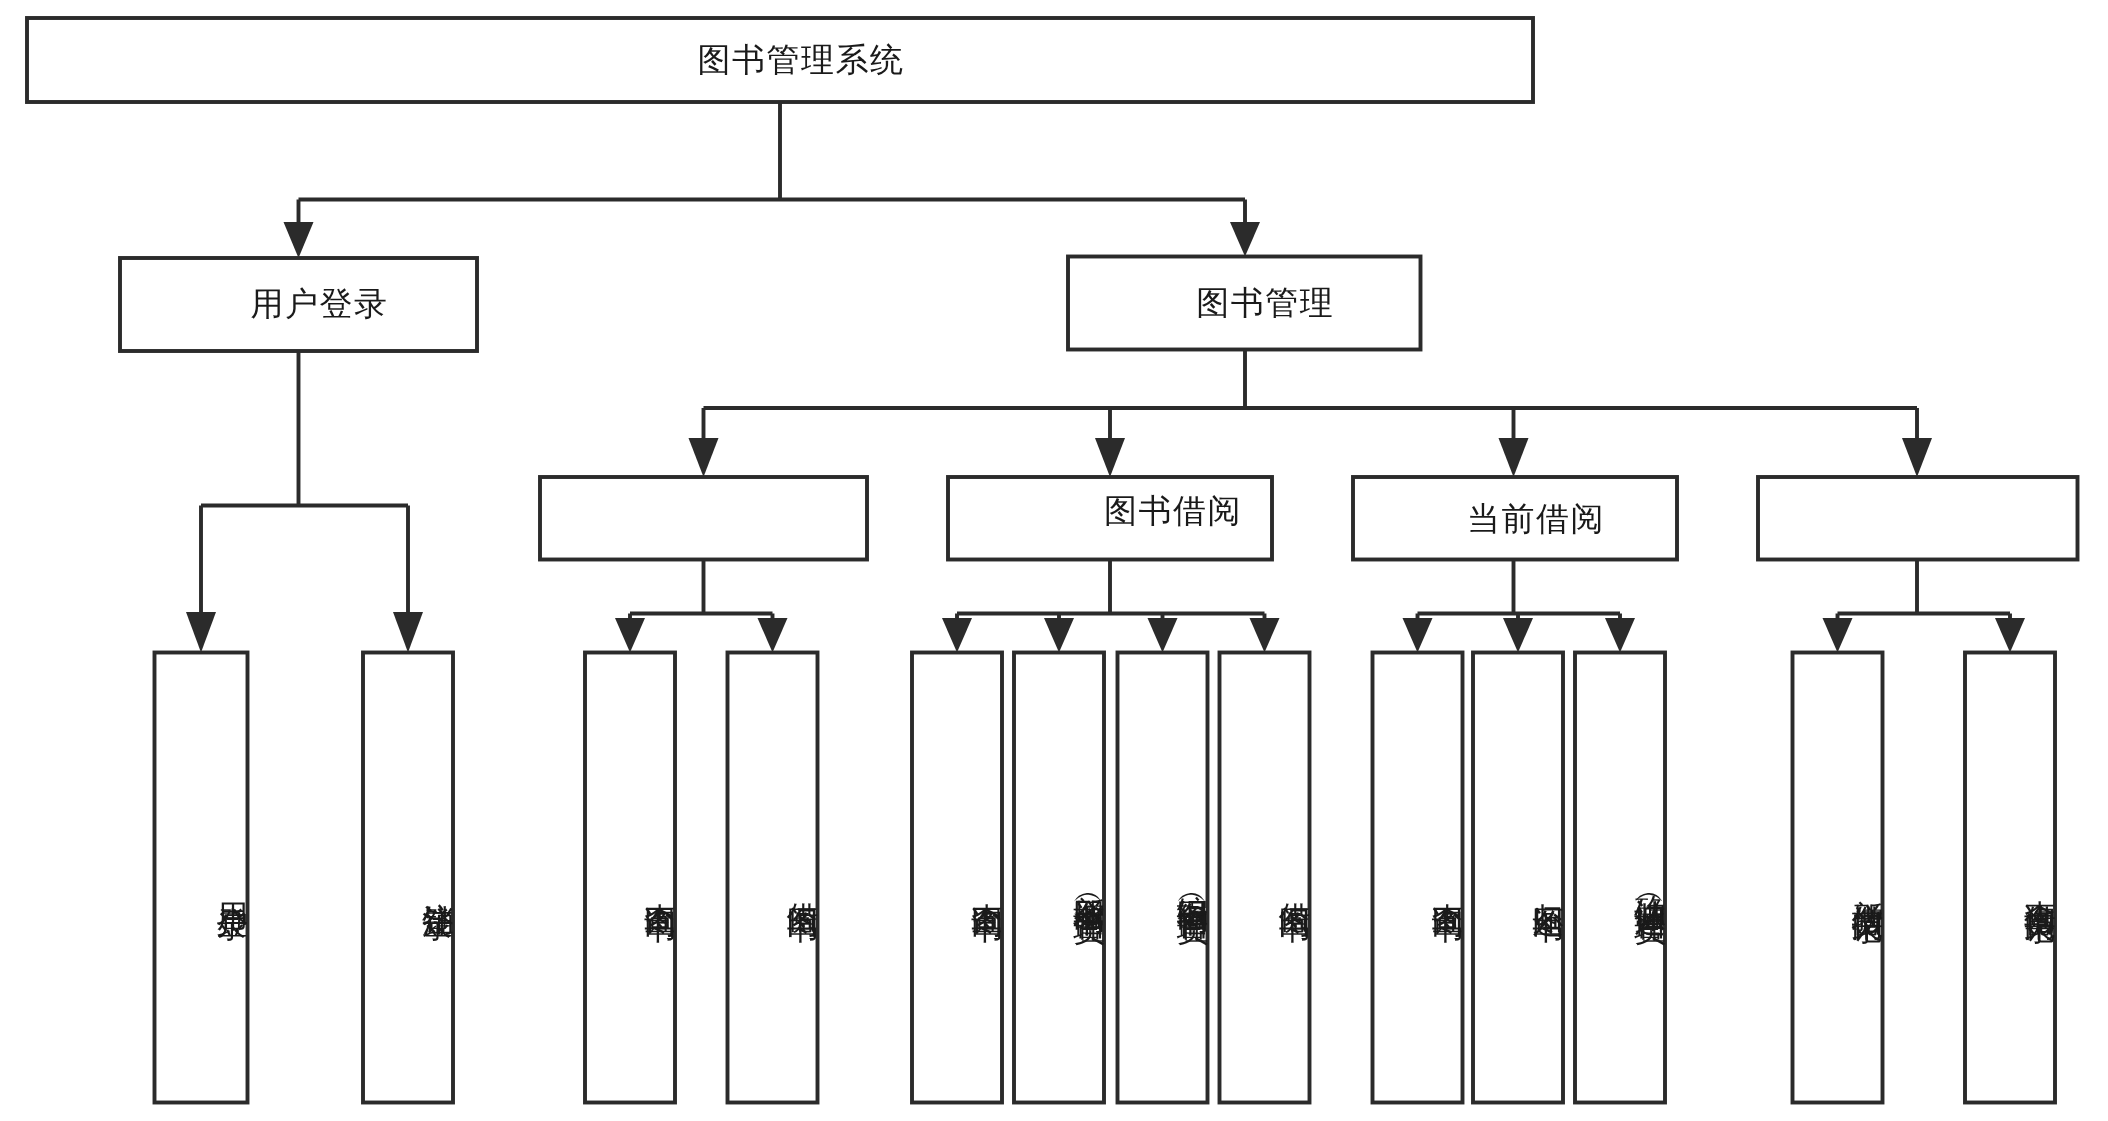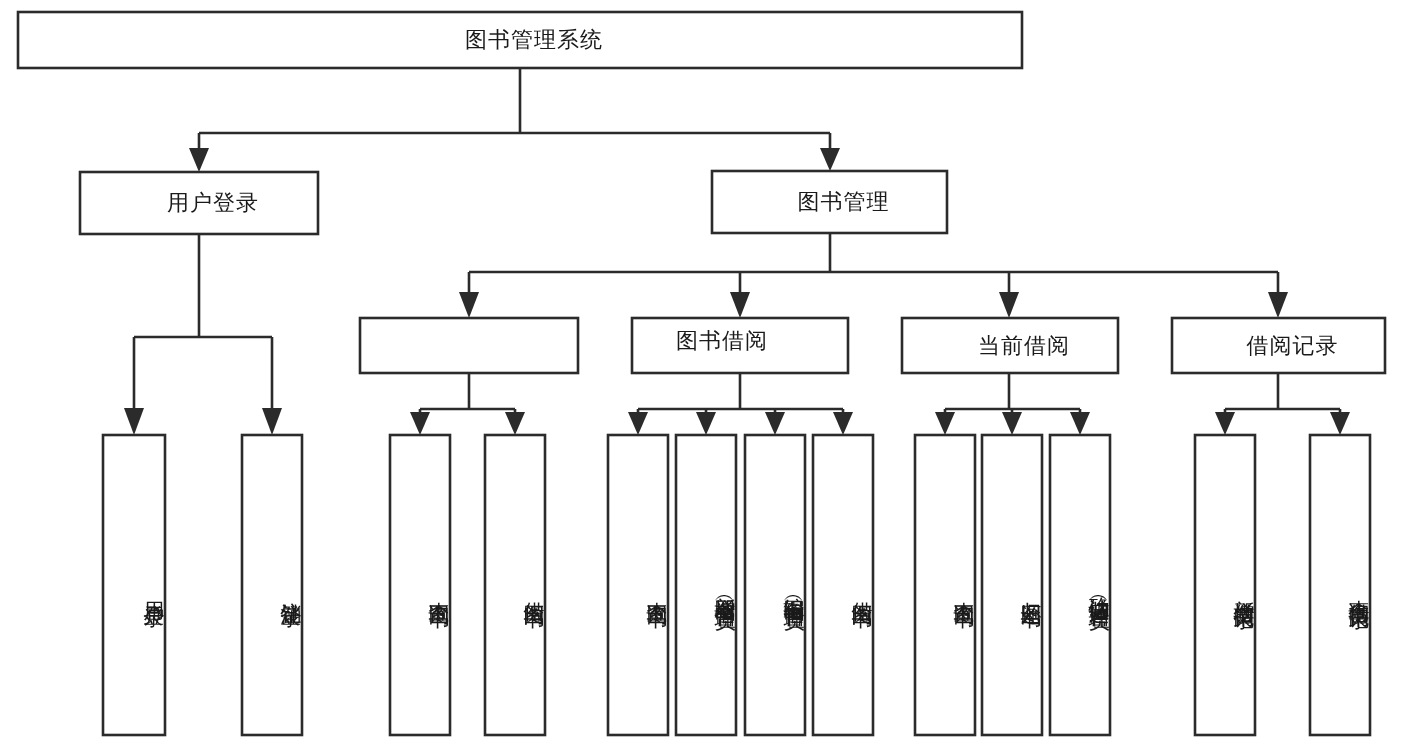--- a/index.html
+++ b/index.html
@@ -186,23 +186,22 @@
     <rect class="node-box" x="1050" y="435" width="60" height="300"></rect>
     <rect class="node-box" x="1195" y="435" width="60" height="300"></rect>
     <rect class="node-box" x="1310" y="435" width="60" height="300"></rect>
   </svg>
 
   <div class="box-text-h" style="left:18px; top:12px; width:1004px; height:56px;">图书管理系统</div>
 
   <div class="box-text-h" style="left:80px; top:172px; width:238px; height:62px;">用户登录</div>
   <div class="box-text-h" style="left:712px; top:171px; width:235px; height:62px;">图书管理</div>
 
-  <div class="box-text-h" style="left:600px; top:318px; width:216px; height:45px;">图书借阅</div>
+  <div class="box-text-h" style="left:660px; top:318px; width:216px; height:45px;">图书借阅</div>
   <div class="box-text-h" style="left:902px; top:318px; width:216px; height:55px;text-align:center;">当前借阅</div>
-  <div class="box-text-h" style="left:1172px; top:318px; width:213px; height:55px;">借阅记录</div>
 
   <div class="leaf-text-wrap" style="left: 103px; top: 435px; width: 62px; height: 300px; padding-top: 4px;">用户登录</div>
   <div class="leaf-text-wrap" style="left: 242px; top: 435px; width: 60px; height: 300px; padding-top: 4px;">注销登录</div>
   <div class="leaf-text-wrap" style="left: 390px; top: 435px; width: 60px; height: 300px; padding-top: 4px;">查询图书</div>
   <div class="leaf-text-wrap" style="left: 485px; top: 435px; width: 60px; height: 300px; padding-top: 4px;">借阅图书</div>
   <div class="leaf-text-wrap" style="left: 608px; top: 435px; width: 60px; height: 300px; padding-top: 4px;">查询图书</div>
   <div class="leaf-text-wrap" style="left: 676px; top: 435px; width: 60px; height: 300px; justify-content: flex-start; padding-top: 4px;">新增图书（管理员）</div>
   <div class="leaf-text-wrap" style="left: 745px; top: 435px; width: 60px; height: 300px; padding-top: 4px;">编辑图书（管理员）</div>
   <div class="leaf-text-wrap" style="left: 813px; top: 435px; width: 60px; height: 300px; padding-top: 4px;">借阅图书</div>
   <div class="leaf-text-wrap" style="left: 915px; top: 435px; width: 60px; height: 300px; padding-top: 4px;">查询图书</div>

